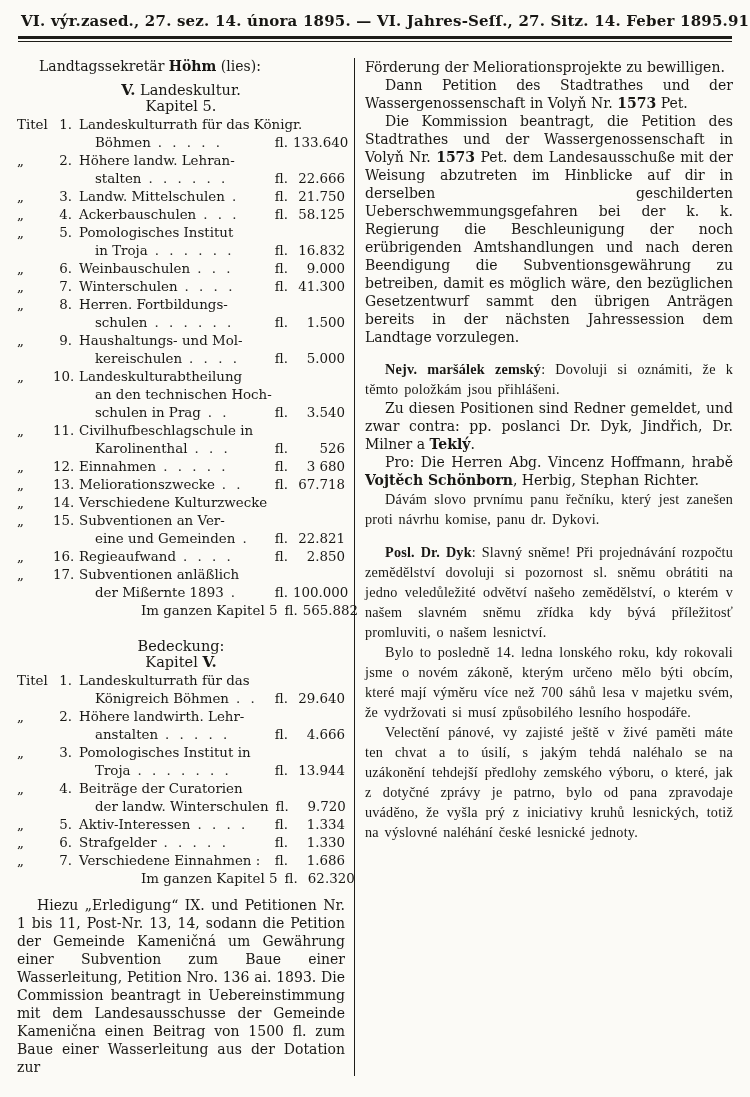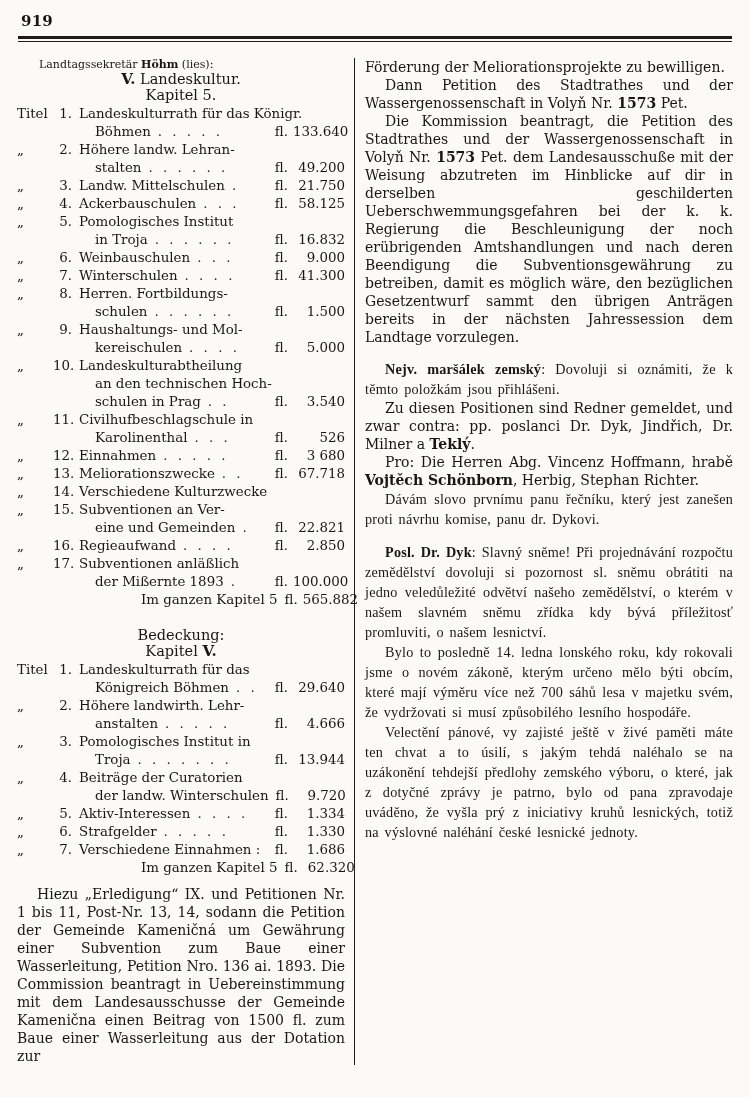--- a/index.html
+++ b/index.html
@@ -32,21 +32,21 @@
   .col-left{
     width:338px;box-sizing:border-box;
     border-right:1.5px solid #1d1c18;
     padding-right:9px;
   }
   .col-right{
     flex:1;box-sizing:border-box;
     padding-left:10px;
   }
   
-  .speaker-line{padding-left:22px;font-size:11px;}
+  .speaker-line{padding-left:22px;font-size:14px;margin-bottom:8px;}
   .b{font-weight:bold;}
   .sec-head{text-align:center;font-size:14.5px;line-height:16px;}
   .sec-head .b{font-size:15px;}
   .btable{margin-top:2px;margin-bottom:4px;font-size:13.4px;}
   .trow{display:flex;line-height:18px;align-items:baseline;}
   .pfx{width:36px;flex:none;}
   .num{width:26px;flex:none;text-align:right;padding-right:7px;box-sizing:border-box;}
   .txt{white-space:nowrap;}
   .trow.i1 .txt{padding-left:16px;}
   .trow.i2 .txt{padding-left:62px;}
@@ -67,20 +67,21 @@
   }
   .para.gaptop{margin-top:13px;}
   .closing{margin-top:8px;}
 </style>
 </head>
 <body>
 
 <div class="page">
 
   <div class="hdr">
+    <span>VI. výr.zased., 27. sez. 14. února 1895. — VI. Jahres-Seſſ., 27. Sitz. 14. Feber 1895.</span>
     <span class="pgno">919</span>
   </div>
   <div class="hdr-rule"></div>
   <div class="hdr-rule2"></div>
 
   <div class="columns">
 
     <div class="col-left">
 
       <div class="speaker-line">
@@ -119,21 +120,21 @@
             <span class="dots"></span>
             <span class="flu"></span>
             <span class="amt"></span>
           </div>
           <div class="trow i1">
             <span class="pfx"></span>
             <span class="num"></span>
             <span class="txt">stalten</span>
             <span class="dots">. . . . . .</span>
             <span class="flu">fl.</span>
-            <span class="amt">49.200</span>
+            <span class="amt">22.666</span>
           </div>
           <div class="trow">
             <span class="pfx">„</span>
             <span class="num">3.</span>
             <span class="txt">Landw. Mittelschulen</span>
             <span class="dots">.</span>
             <span class="flu">fl.</span>
             <span class="amt">21.750</span>
           </div>
           <div class="trow">

